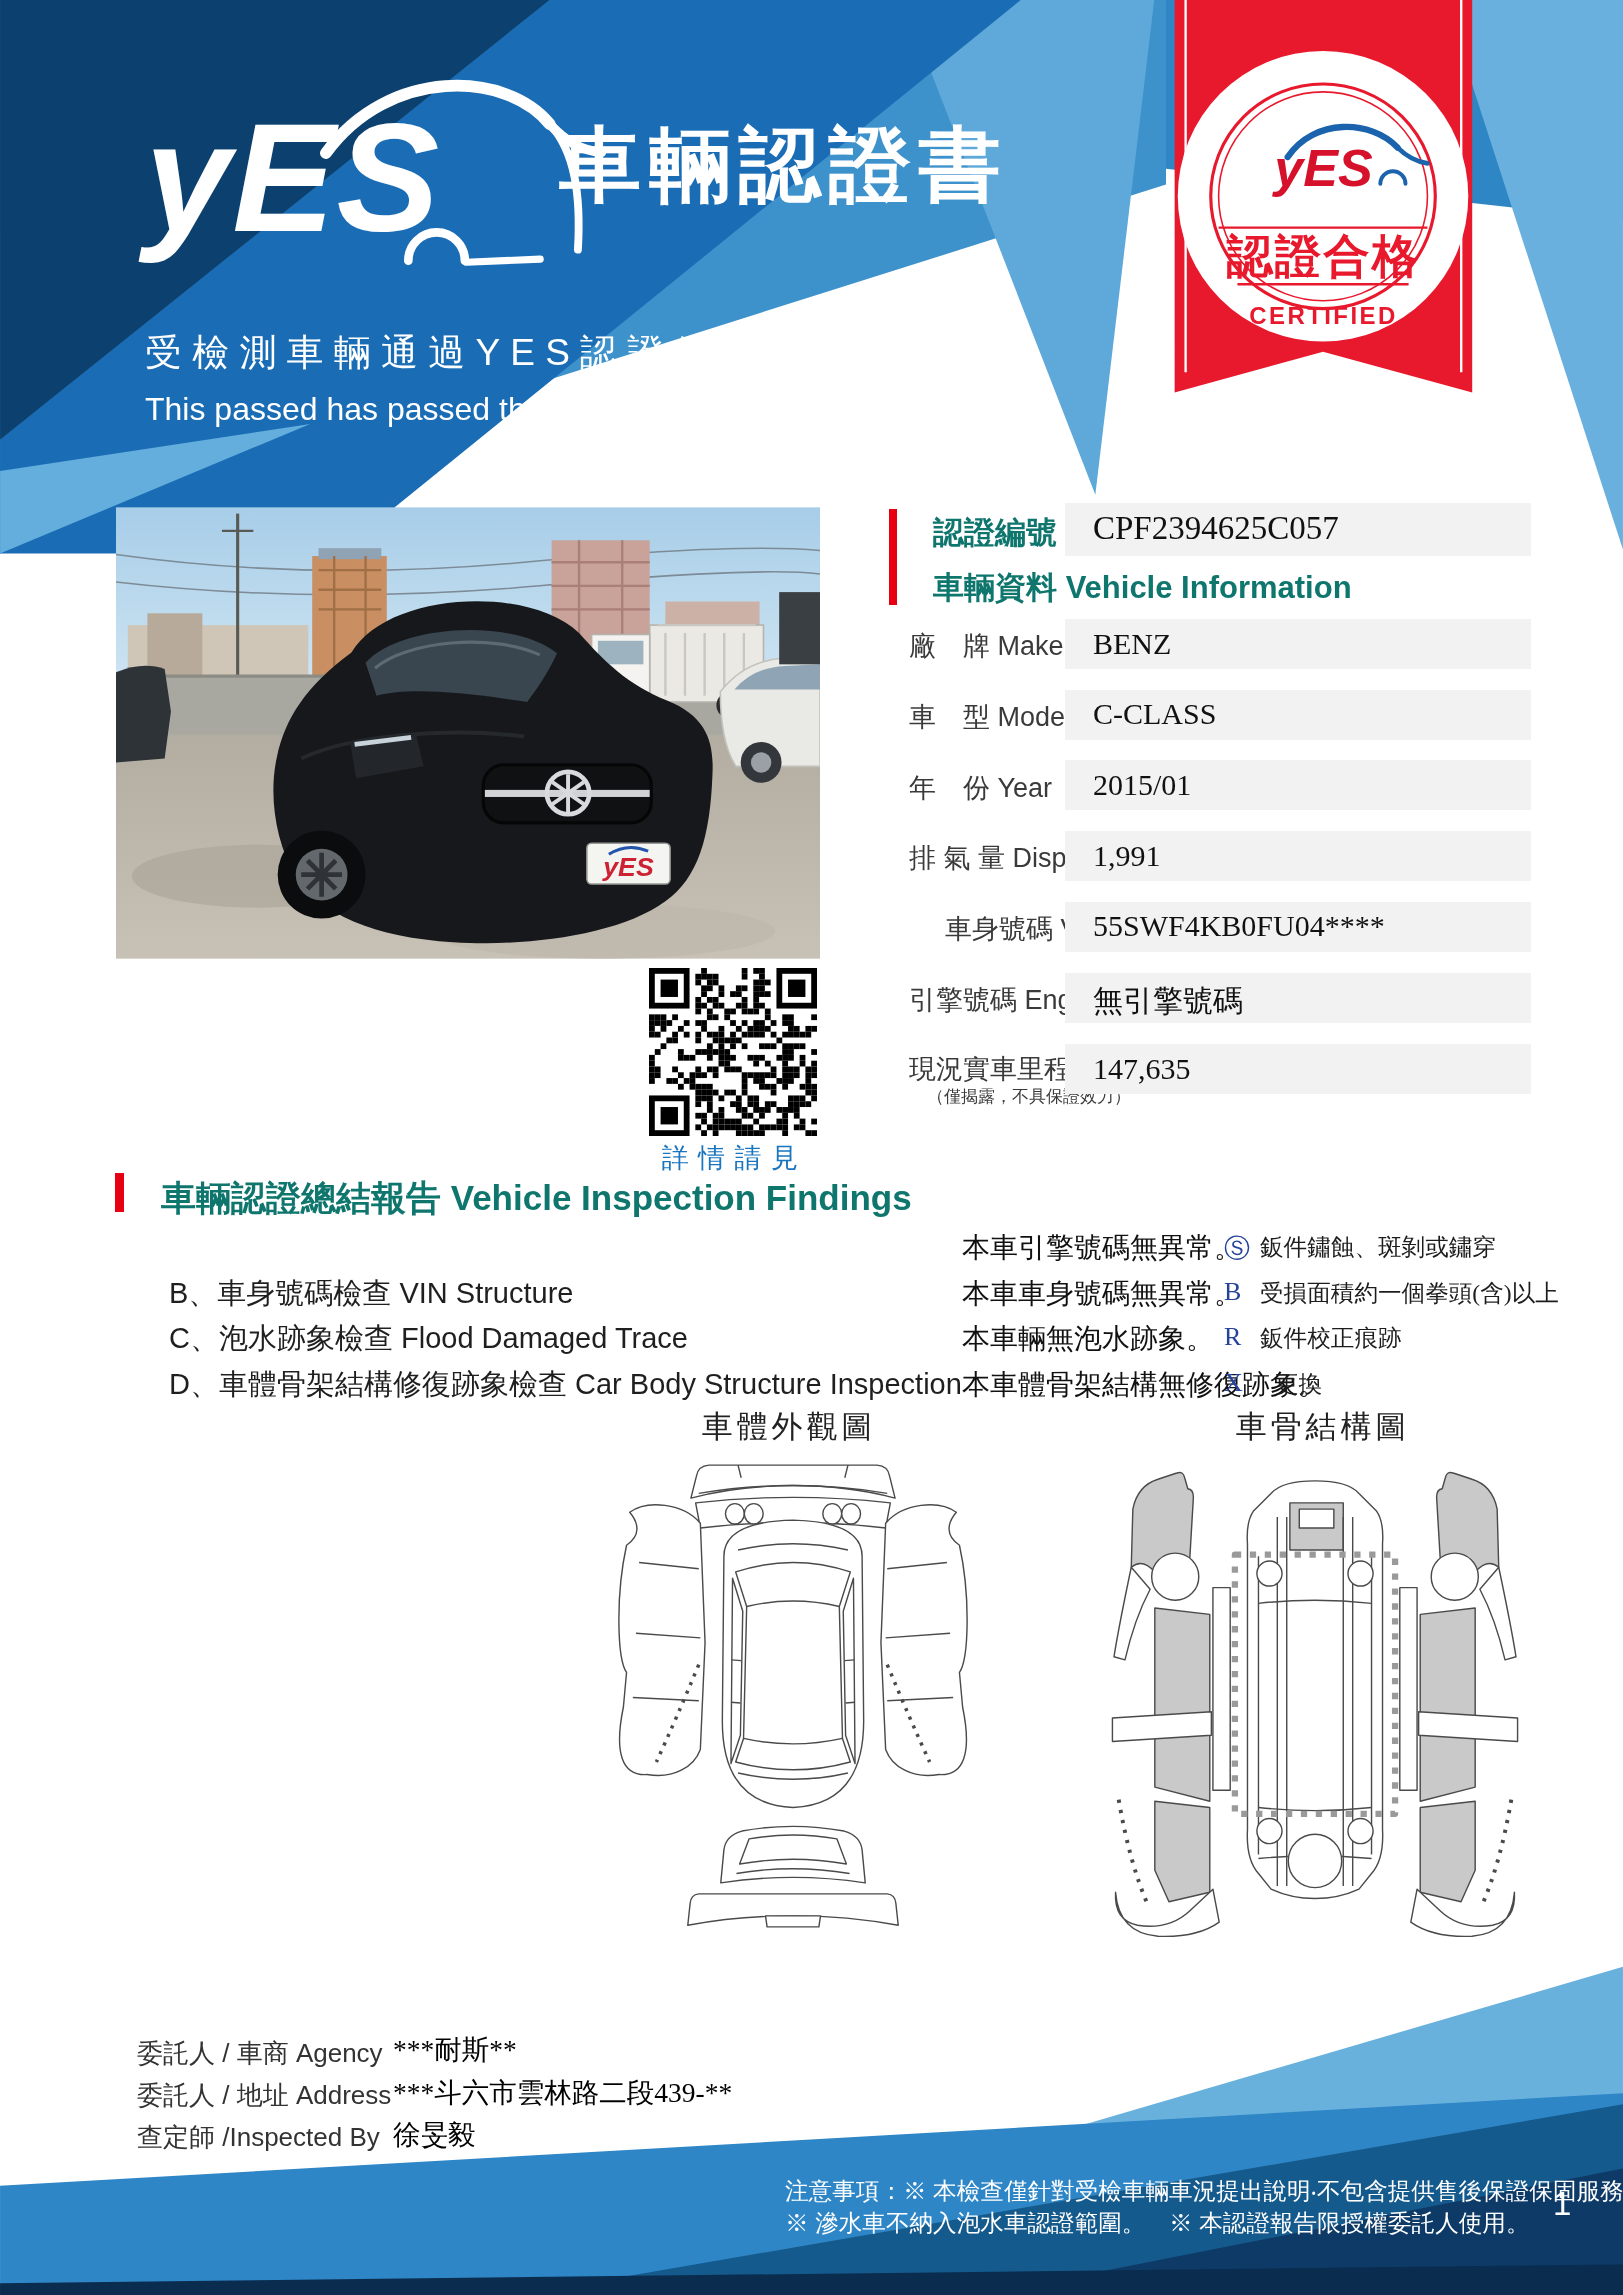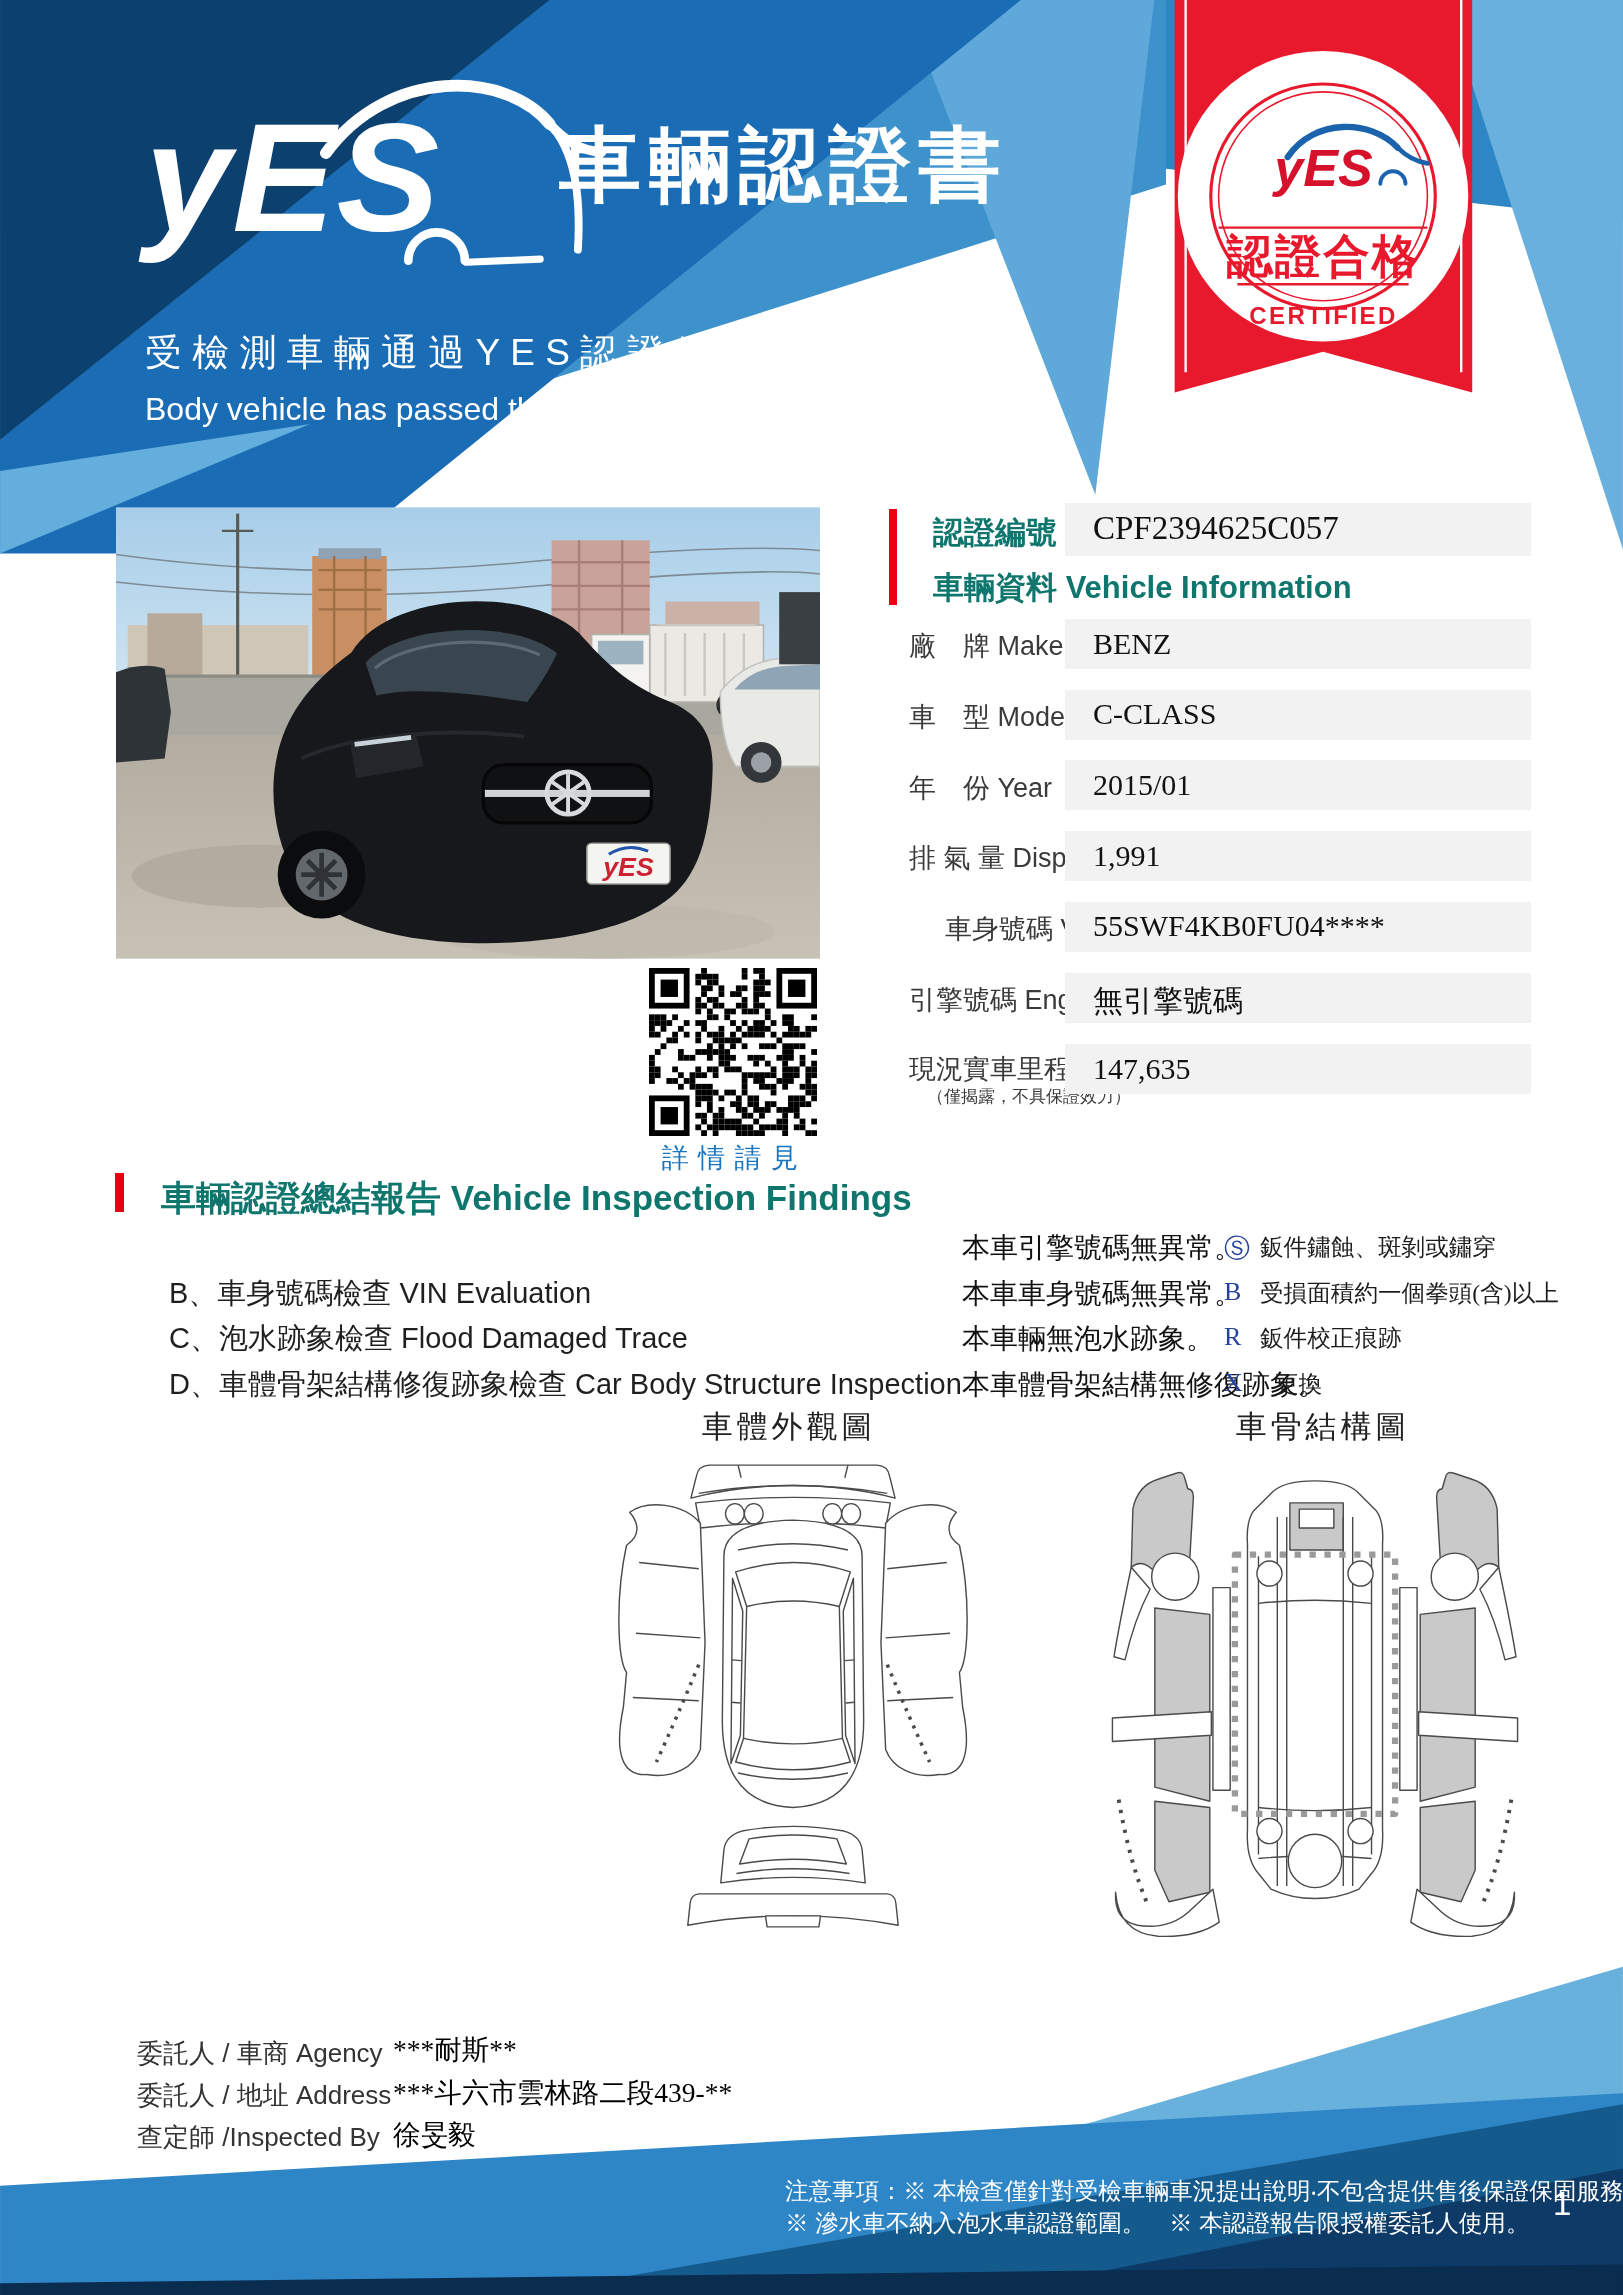--- a/index.html
+++ b/index.html
@@ -66,21 +66,21 @@
     <polygon fill="#69b1dd" points="640,2923 2067,2505 2067,2923"></polygon>
     <polygon fill="#2e86c6" points="0,2784 2067,2666 2067,2923 0,2923"></polygon>
     <polygon fill="#155a8c" points="660,2923 2067,2680 2067,2923"></polygon>
     <polygon fill="#0d3a66" points="1250,2923 2067,2762 2067,2923"></polygon>
     <polygon fill="#0a2c4e" points="0,2908 2067,2884 2067,2923 0,2923"></polygon>
   </svg>
 
   <div class="abs" style="left:145px;top:101px;font-size:154px;font-weight:bold;font-style:italic;color:#fff;letter-spacing:1.6px;line-height:1;">yES</div>
   <div class="abs bold white" style="left:559px;top:124px;font-size:82px;letter-spacing:7.9px;line-height:1;">車輛認證書</div>
   <div class="abs white" style="left:145px;top:328px;font-size:37px;letter-spacing:10.2px;font-weight:500;">受檢測車輛通過YES認證鑑定標準</div>
-  <div class="abs white" style="left:145px;top:391px;font-size:32px;">Body vehicle has passed the YES Evaluation Standard</div>
+  <div class="abs white" style="left:145px;top:391px;font-size:32px;">This passed has passed the YES Evaluation Standard</div>
 
   <div class="abs center" style="left:1198px;top:134px;width:251px;height:68px;font-size:52px;font-weight:bold;font-style:italic;color:#d6112b;">yES</div>
   <div class="abs center bold" style="left:1198px;top:231px;width:251px;height:52px;font-size:46px;color:#e8192d;letter-spacing:2.4px;">認證合格</div>
   <div class="abs center bold" style="left:1198px;top:300px;width:251px;height:31px;font-size:24px;color:#e8192d;letter-spacing:2.4px;">CERTIFIED</div>
 
   <svg class="abs" style="left:116px;top:507px" width="704" height="452" viewBox="0 0 897 575">
     <defs>
       <linearGradient id="skyg" x1="0" y1="0" x2="0" y2="1">
         <stop offset="0" stop-color="#a7cde8"></stop>
           <stop offset="1" stop-color="#d9ebf5"></stop>
@@ -519,21 +519,21 @@
   <div class="abs valuebox" style="left:1065px;top:1044px;width:466px;height:50px;"></div>
   <div class="abs serif rowvalue" style="left:1093px;top:1052px;">147,635</div>
 
   <div class="abs" style="left:115px;top:1173px;width:8.6px;height:39px;background:#e60012;"></div>
   <div class="abs bold red" style="left:137px;top:1175px;font-size:35px;white-space:nowrap;">
     <span>車輛認證總結報告</span>
     <span> </span>
     <span>Vehicle Inspection Findings</span>
   </div>
 
-  <div class="abs item" style="left:169px;top:1274px;">B、車身號碼檢查 VIN Evaluation</div>
+  <div class="abs item" style="left:169px;top:1274px;">B、車身號碼檢查 VIN Structure</div>
   <div class="abs item" style="left:169px;top:1319px;">C、泡水跡象檢查 Flood Damaged Trace</div>
   <div class="abs item" style="left:169px;top:1365px;">D、車體骨架結構修復跡象檢查 Car Body Structure Inspection</div>
 
   <div class="abs serif result" style="left:962px;top:1229px;">本車引擎號碼無異常。</div>
   <div class="abs serif result" style="left:962px;top:1275px;">本車車身號碼無異常。</div>
   <div class="abs serif result" style="left:962px;top:1320px;">本車輛無泡水跡象。</div>
   <div class="abs serif result" style="left:962px;top:1366px;">本車體骨架結構無修復跡象。</div>
 
   <div class="abs serif legend-sym" style="left:1224px;top:1231px;">Ⓢ</div>
   <div class="abs serif legend-text" style="left:1260px;top:1231px;">鈑件鏽蝕、斑剝或鏽穿</div>

